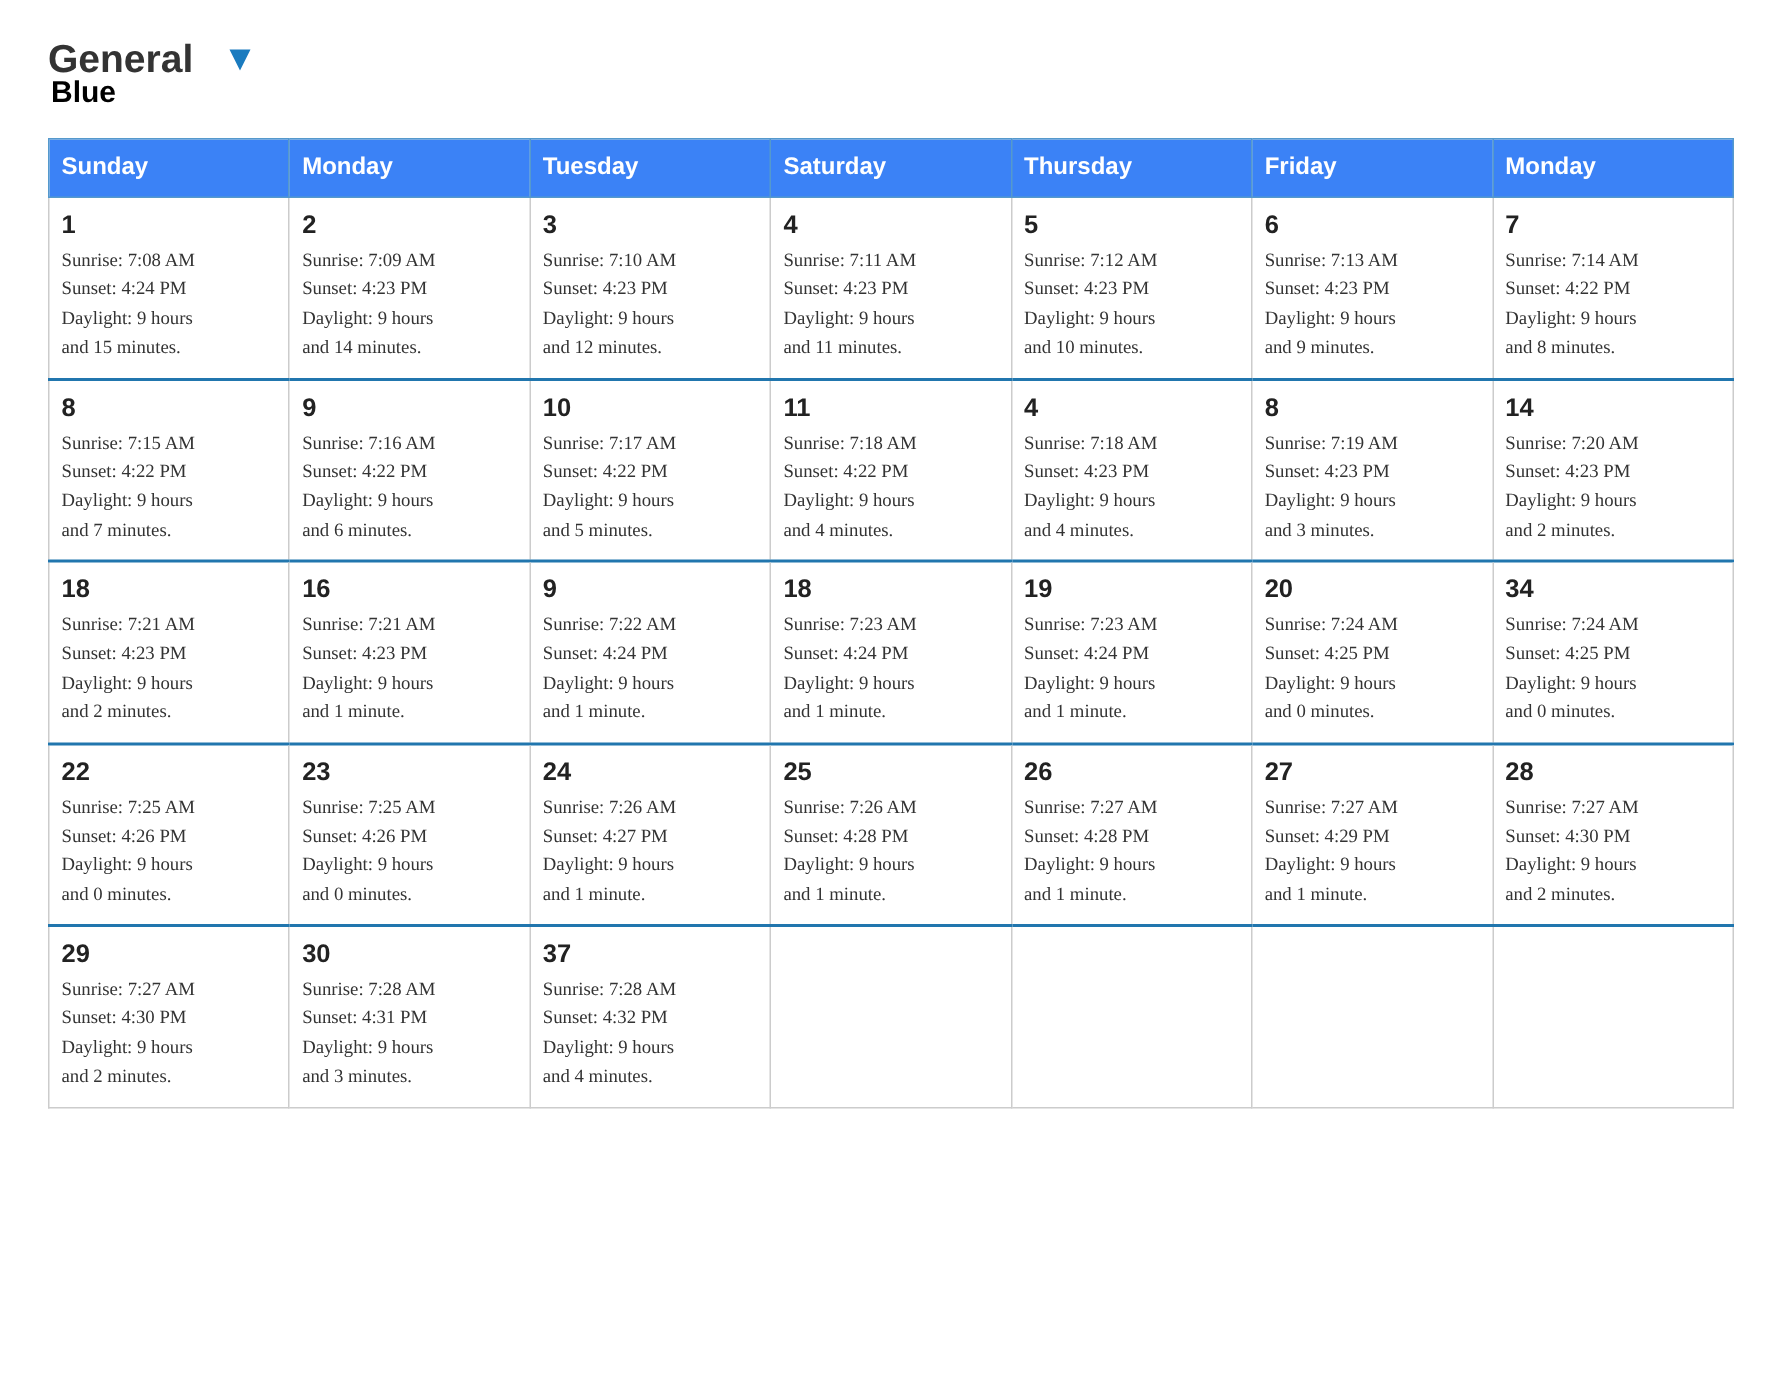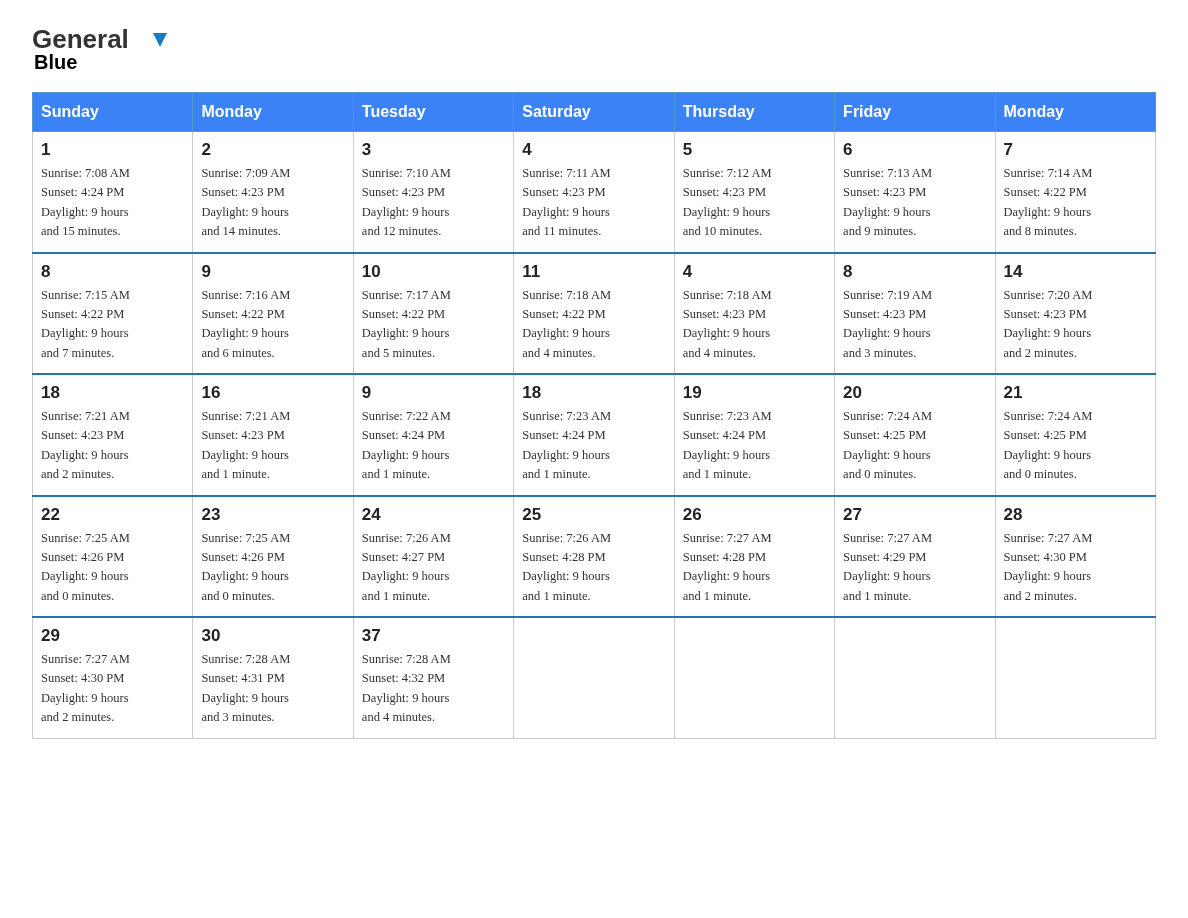--- a/index.html
+++ b/index.html
@@ -189,21 +189,21 @@
         </td>
         <td>
           <div class="day-number">19</div>
           <div class="day-info">Sunrise: 7:23 AM<br>Sunset: 4:24 PM<br>Daylight: 9 hours<br>and 1 minute.</div>
         </td>
         <td>
           <div class="day-number">20</div>
           <div class="day-info">Sunrise: 7:24 AM<br>Sunset: 4:25 PM<br>Daylight: 9 hours<br>and 0 minutes.</div>
         </td>
         <td>
-          <div class="day-number">21</div>
+          <div class="day-number">34</div>
           <div class="day-info">Sunrise: 7:24 AM<br>Sunset: 4:25 PM<br>Daylight: 9 hours<br>and 0 minutes.</div>
         </td>
       </tr>
       <tr class="row-border">
         <td>
           <div class="day-number">22</div>
           <div class="day-info">Sunrise: 7:25 AM<br>Sunset: 4:26 PM<br>Daylight: 9 hours<br>and 0 minutes.</div>
         </td>
         <td>
           <div class="day-number">23</div>

